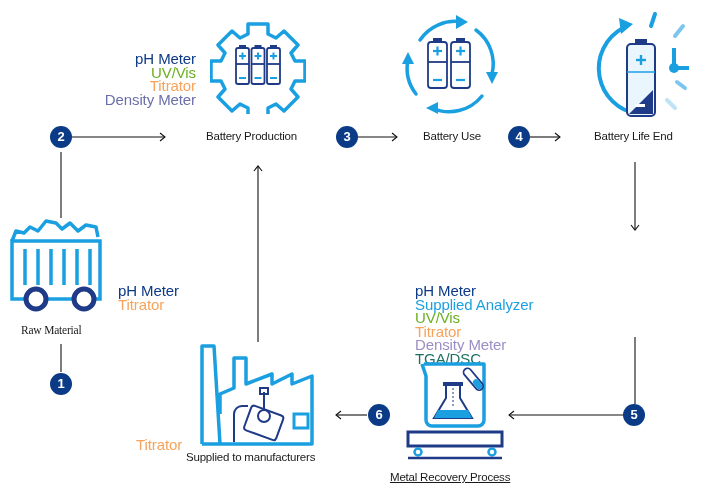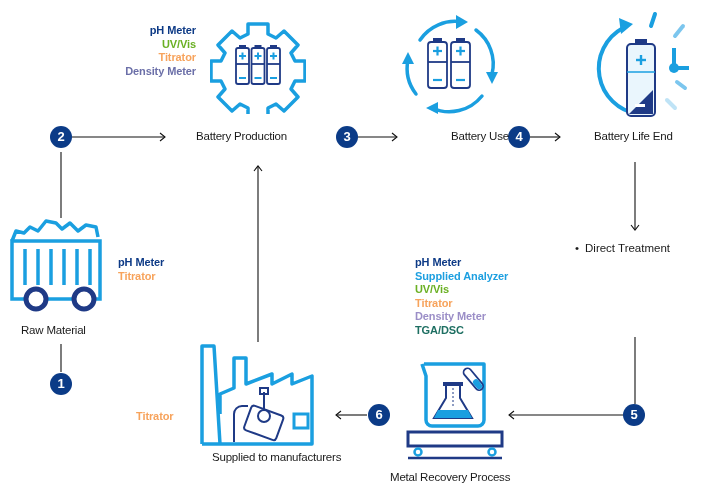--- a/index.html
+++ b/index.html
@@ -1,19 +1,19 @@
 <!DOCTYPE html>
 <html><head>
 <meta charset="utf-8">
 <style>
   html, body { margin:0; padding:0; background:#ffffff; }
   body { width:706px; height:492px; position:relative; overflow:hidden; font-family:"Liberation Sans", sans-serif; }
   .abs { position:absolute; }
   .label { font-size:11.5px; color:#1a1a1a; white-space:nowrap; letter-spacing:-0.2px; }
-  .inst { font-size:11px; font-weight:bold; line-height:13.5px; white-space:nowrap; letter-spacing:-0.1px; }
+  .inst { font-size:15px; font-weight:normal; line-height:13.5px; white-space:nowrap; letter-spacing:-0.1px;margin-top:28px; }
   .num { position:absolute; width:22px; height:22px; border-radius:50%; background:#0b3b87; color:#fff; font-size:13px; font-weight:bold; text-align:center; line-height:22px; }
   svg.layer { position:absolute; left:0; top:0; }
   ul.methods { margin:0; padding:0; list-style:none; font-size:11.5px; line-height:16.5px; color:#1a1a1a; }
   ul.methods li::before { content:"\2022"; margin-right:6px; }
 </style>
 </head>
 <body>
 
 <svg class="layer" width="706" height="492">
   <g stroke="#111" stroke-width="1.1" fill="none">
@@ -80,21 +80,21 @@
       <line x1="32.5" y1="34.5" x2="32.5" y2="41.5"></line>
       <line x1="44.5" y1="38" x2="51.5" y2="38"></line>
       <line x1="48" y1="34.5" x2="48" y2="41.5"></line>
       <line x1="60" y1="38" x2="67" y2="38"></line>
       <line x1="63.5" y1="34.5" x2="63.5" y2="41.5"></line>
       <line x1="29" y1="60" x2="36" y2="60"></line>
       <line x1="44.5" y1="60" x2="51.5" y2="60"></line>
       <line x1="60" y1="60" x2="67" y2="60"></line>
     </g>
 </svg>
-<div class="abs label" style="left:196px;top:130px;">Battery Production</div>
+<div class="abs label" style="left:206px;top:130px;">Battery Production</div>
 
 <svg class="abs" style="left:398px;top:12px;" width="104" height="104" viewBox="0 0 104 104">
   <g fill="none" stroke="#1a9fe0" stroke-width="3.5" stroke-linecap="round">
     <path d="M22,28 A42,42 0 0 1 64,10"></path>
     <path d="M78,18 A42,42 0 0 1 94,62"></path>
     <path d="M84,84 A42,42 0 0 1 34,96"></path>
     <path d="M18,82 A42,42 0 0 1 10,48"></path>
   </g>
   <g fill="#1a9fe0">
     <polygon points="58,3 70,10 58,17"></polygon>
@@ -114,21 +114,21 @@
     </g>
   <g stroke="#1a9fe0" stroke-width="2.2">
       <line x1="35" y1="39" x2="44" y2="39"></line>
       <line x1="39.5" y1="34.5" x2="39.5" y2="43.5"></line>
       <line x1="58" y1="39" x2="67" y2="39"></line>
       <line x1="62.5" y1="34.5" x2="62.5" y2="43.5"></line>
       <line x1="35" y1="68" x2="44" y2="68"></line>
       <line x1="58" y1="68" x2="67" y2="68"></line>
     </g>
 </svg>
-<div class="abs label" style="left:423px;top:130px;margin-left:28px;">Battery Use</div>
+<div class="abs label" style="left:423px;top:130px;">Battery Use</div>
 
 <svg class="abs" style="left:583px;top:8px;" width="123" height="112" viewBox="0 0 123 112">
   <path d="M55,106 A46,46 0 0 1 40,20" fill="none" stroke="#1a9fe0" stroke-width="4" stroke-linecap="round"></path>
   <polygon points="36,10 50,16 38,26" fill="#1a9fe0"></polygon>
   <g stroke-width="4" stroke-linecap="round">
     <line x1="72" y1="6" x2="68" y2="18" stroke="#1a9fe0"></line>
     <line x1="100" y1="18" x2="92" y2="28" stroke="#7cc6ee"></line>
     <line x1="102" y1="80" x2="94" y2="74" stroke="#7cc6ee"></line>
     <line x1="92" y1="100" x2="84" y2="92" stroke="#bfe3f6"></line>
   </g>
@@ -143,21 +143,20 @@
   <polygon points="46,106 70,106 70,82" fill="#1f3a86"></polygon>
   <rect x="52" y="96" width="10" height="3" fill="#fff"></rect>
   <g stroke="#1a9fe0" stroke-width="2.4">
       <line x1="53" y1="52" x2="63" y2="52"></line>
       <line x1="58" y1="47" x2="58" y2="57"></line>
     </g>
 </svg>
 <div class="abs label" style="left:594px;top:130px;">Battery Life End</div>
 
 <ul class="abs methods" style="left:575px;top:240px;">
-  <li>Direct Treatment</li>
 </ul>
 
 <div class="abs inst" style="left:415px;top:256px;">
   <div style="color:#0d3a86">pH Meter</div>
   <div style="color:#1c9fe0">Supplied Analyzer</div>
   <div style="color:#6ab023">UV/Vis</div>
   <div style="color:#f7a35c">Titrator</div>
   <div style="color:#9b8ec7">Density Meter</div>
   <div style="color:#1e6f62">TGA/DSC</div>
 </div>
@@ -169,49 +168,49 @@
   <line x1="49" y1="28" x2="49" y2="48" stroke="#1f3a86" stroke-width="1" stroke-dasharray="2,2"></line>
   <g transform="rotate(-40 70 20)">
       <rect x="66" y="6" width="8" height="26" rx="4" fill="none" stroke="#1f3a86" stroke-width="1.8"></rect>
       <rect x="67" y="20" width="6" height="11" rx="3" fill="#1a9fe0"></rect>
     </g>
   <rect x="4" y="72" width="94" height="14" fill="none" stroke="#1f3a86" stroke-width="3"></rect>
   <circle cx="14" cy="92" r="3.5" fill="none" stroke="#1a9fe0" stroke-width="2.5"></circle>
   <circle cx="88" cy="92" r="3.5" fill="none" stroke="#1a9fe0" stroke-width="2.5"></circle>
   <line x1="4" y1="98" x2="98" y2="98" stroke="#1f3a86" stroke-width="2.5"></line>
 </svg>
-<div class="abs label" style="left:390px;top:471px;">Metal Recovery Process</div>
+<div class="abs label" style="left:390px;top:471px;text-decoration:underline;">Metal Recovery Process</div>
 
 <div class="abs inst" style="left:136px;top:410px;color:#f7a35c">Titrator</div>
 <svg class="abs" style="left:198px;top:344px;" width="120" height="106" viewBox="0 0 120 106">
   <path d="M4,100 V2 H16 L22,100 M22,70 V50 L36,44 V14 H48 V40 L74,30 V40 L94,30 V40 L114,32 V100 H4" fill="none" stroke="#1a9fe0" stroke-width="3.5" stroke-linejoin="round"></path>
   <rect x="96" y="70" width="14" height="14" fill="none" stroke="#1a9fe0" stroke-width="3"></rect>
   <g fill="none" stroke="#1f3a86" stroke-width="2">
     <path d="M36,98 V70 a8,8 0 0 1 8,-8 H50"></path>
     <g transform="rotate(20 60 80)">
         <rect x="48" y="64" width="34" height="26" rx="3"></rect>
       </g>
     <line x1="66" y1="48" x2="66" y2="66"></line>
     <circle cx="66" cy="72" r="6"></circle>
     <rect x="62" y="44" width="8" height="6"></rect>
   </g>
 </svg>
-<div class="abs label" style="left:186px;top:451px;margin-left:26px;">Supplied to manufacturers</div>
+<div class="abs label" style="left:186px;top:451px;">Supplied to manufacturers</div>
 
 <svg class="abs" style="left:6px;top:213px;" width="100" height="100" viewBox="0 0 100 100">
   <path d="M6,28 L10,18 L18,20 L24,14 L32,18 L40,8 L50,10 L56,16 L64,10 L72,18 L80,12 L90,14 L92,24" fill="none" stroke="#1a9fe0" stroke-width="3.5" stroke-linejoin="round"></path>
   <rect x="6" y="28" width="88" height="58" fill="none" stroke="#1a9fe0" stroke-width="3.5"></rect>
   <g stroke="#1a9fe0" stroke-width="3.5">
     <line x1="19" y1="36" x2="19" y2="72"></line>
       <line x1="32" y1="36" x2="32" y2="72"></line>
       <line x1="45" y1="36" x2="45" y2="72"></line>
     <line x1="58" y1="36" x2="58" y2="72"></line>
       <line x1="71" y1="36" x2="71" y2="72"></line>
       <line x1="84" y1="36" x2="84" y2="72"></line>
   </g>
   <circle cx="30" cy="86" r="10" fill="#fff" stroke="#1f3a86" stroke-width="5"></circle>
   <circle cx="78" cy="86" r="10" fill="#fff" stroke="#1f3a86" stroke-width="5"></circle>
 </svg>
 <div class="abs inst" style="left:118px;top:256px;">
   <div style="color:#0d3a86">pH Meter</div>
   <div style="color:#f7a35c">Titrator</div>
 </div>
-<div class="abs label" style="left:21px;top:324px;">Raw Material</div>
+<div class="abs label" style="left:21px;top:324px;font-family:Liberation Serif, serif;">Raw Material</div>
 
 </body></html>

